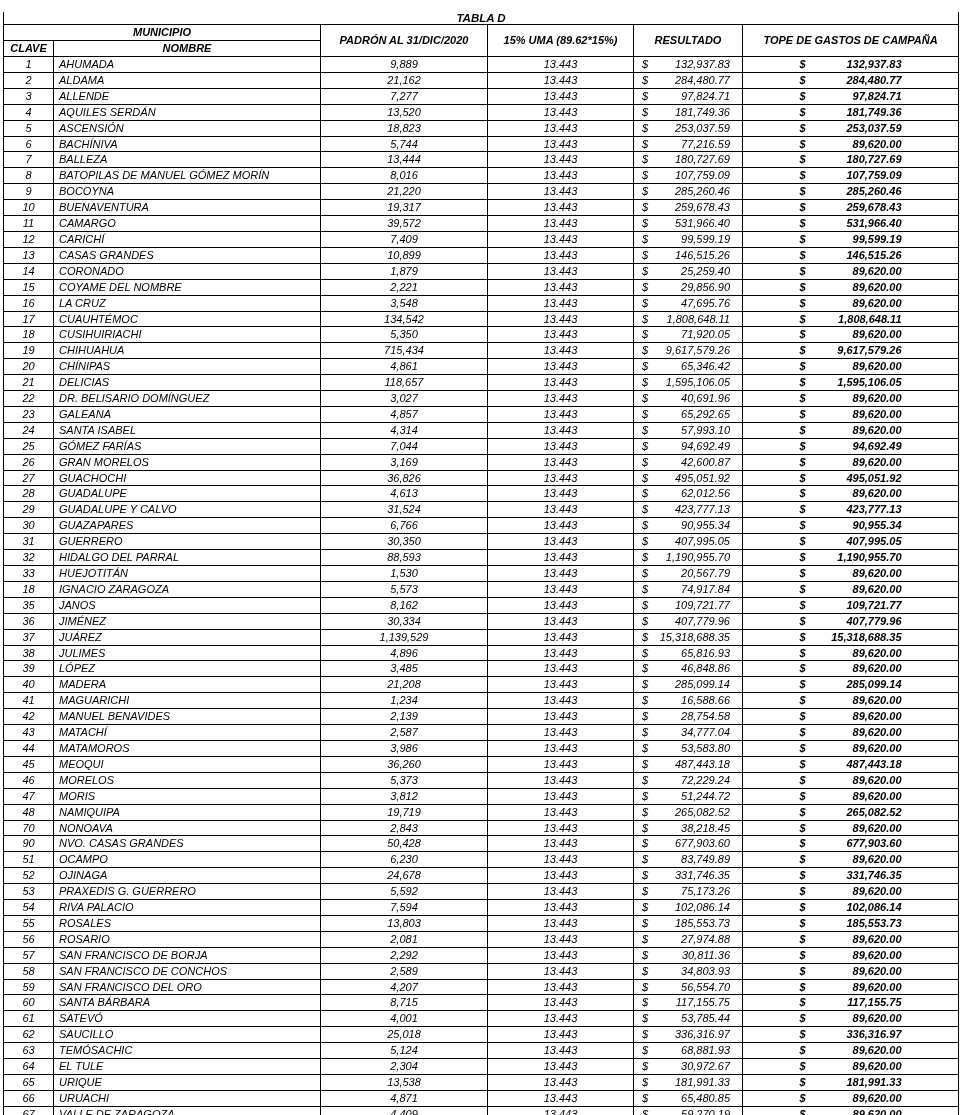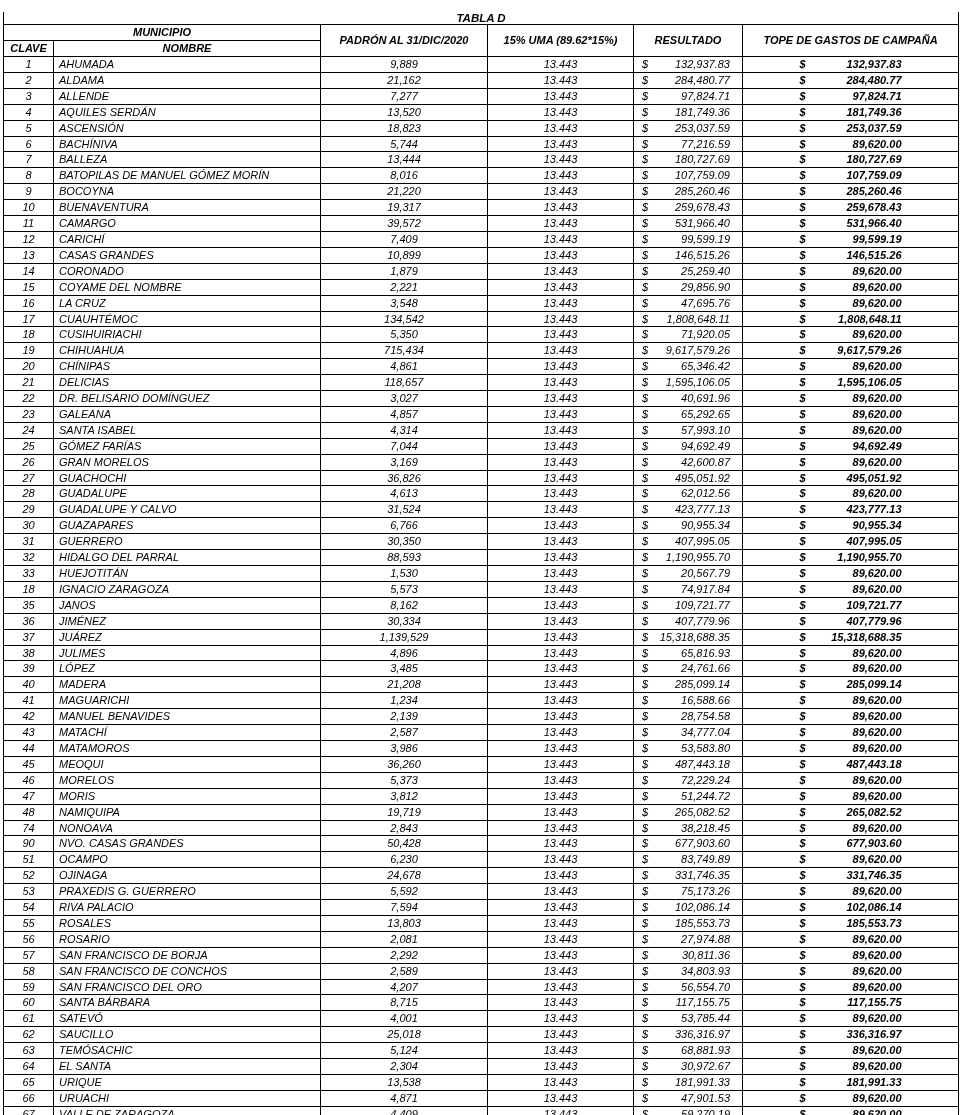--- a/index.html
+++ b/index.html
@@ -874,21 +874,21 @@
   </tr>
 
   <tr>
     <td class="c-clave">39</td>
     <td class="c-nombre">LÓPEZ</td>
     <td class="c-padron">3,485</td>
     <td class="c-uma">13.443</td>
     <td class="c-res-wrap">
       <div class="res-inner">
         <span>$</span>
-              <span>24,761.66</span>
+              <span>46,848.86</span>
       </div>
     </td>
     <td class="c-tope">
       <div class="tope-outer">
         <span class="tope-inner">
           <span>$</span>
                 <span>89,620.00</span>
         </span>
       </div>
     </td>
@@ -1077,21 +1077,21 @@
       <div class="tope-outer">
         <span class="tope-inner">
           <span>$</span>
                 <span>265,082.52</span>
         </span>
       </div>
     </td>
   </tr>
 
   <tr>
-    <td class="c-clave">74</td>
+    <td class="c-clave">70</td>
     <td class="c-nombre">NONOAVA</td>
     <td class="c-padron">2,843</td>
     <td class="c-uma">13.443</td>
     <td class="c-res-wrap">
       <div class="res-inner">
         <span>$</span>
               <span>38,218.45</span>
       </div>
     </td>
     <td class="c-tope">
@@ -1393,21 +1393,21 @@
         <span class="tope-inner">
           <span>$</span>
                 <span>89,620.00</span>
         </span>
       </div>
     </td>
   </tr>
 
   <tr>
     <td class="c-clave">64</td>
-    <td class="c-nombre">EL SANTA</td>
+    <td class="c-nombre">EL TULE</td>
     <td class="c-padron">2,304</td>
     <td class="c-uma">13.443</td>
     <td class="c-res-wrap">
       <div class="res-inner">
         <span>$</span>
               <span>30,972.67</span>
       </div>
     </td>
     <td class="c-tope">
       <div class="tope-outer">
@@ -1441,21 +1441,21 @@
   </tr>
 
   <tr>
     <td class="c-clave">66</td>
     <td class="c-nombre">URUACHI</td>
     <td class="c-padron">4,871</td>
     <td class="c-uma">13.443</td>
     <td class="c-res-wrap">
       <div class="res-inner">
         <span>$</span>
-              <span>47,901.53</span>
+              <span>65,480.85</span>
       </div>
     </td>
     <td class="c-tope">
       <div class="tope-outer">
         <span class="tope-inner">
           <span>$</span>
                 <span>89,620.00</span>
         </span>
       </div>
     </td>

